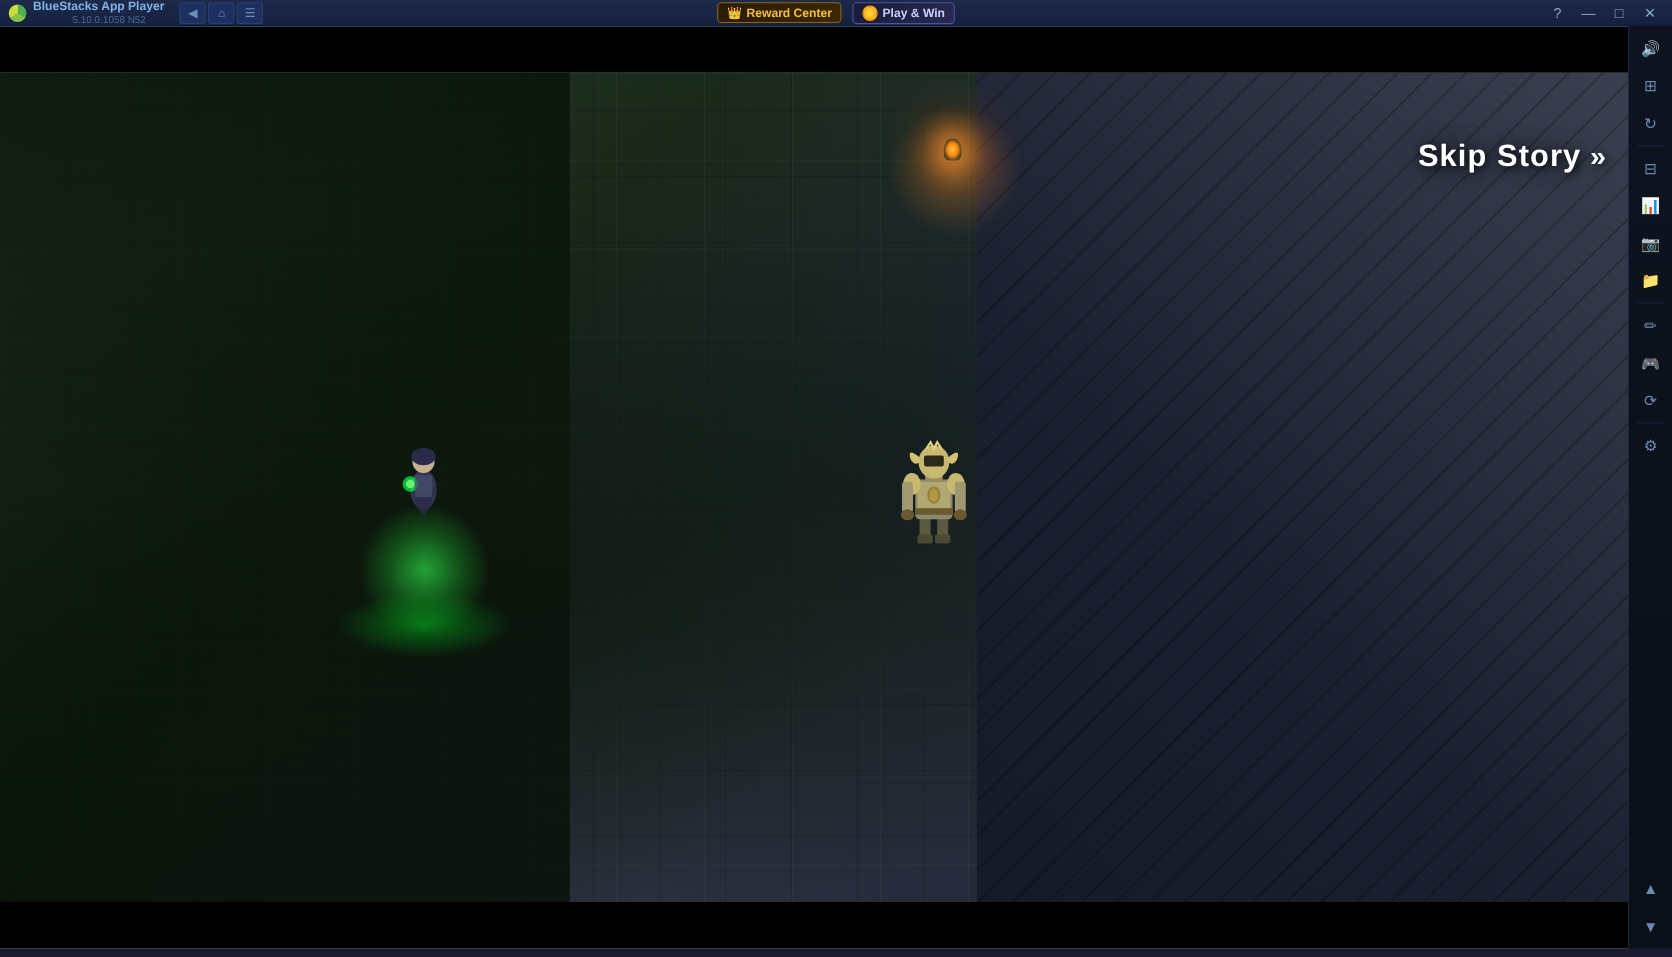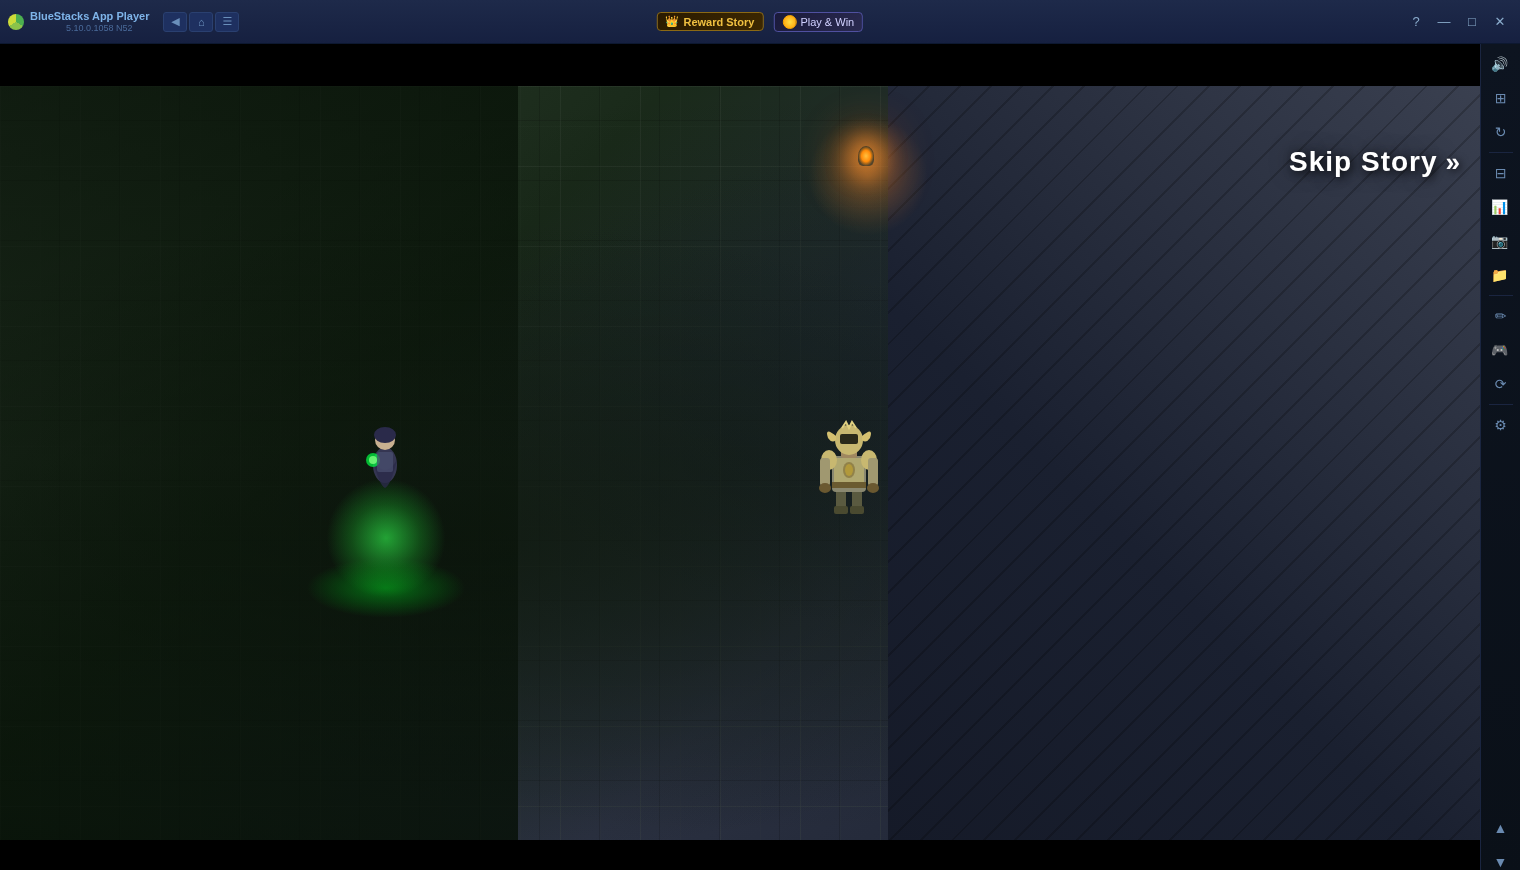--- a/index.html
+++ b/index.html
@@ -7,21 +7,21 @@
       width: 1520px;
       height: 870px;
       overflow: hidden;
       font-family: 'Segoe UI', Arial, sans-serif;
       background: #1a1a2e;
     }
 
     
     #titlebar {
       width: 100%;
-      height: 44px;
+      height: 24px;
       background: linear-gradient(180deg, #1e2a4a 0%, #162040 100%);
       display: flex;
       align-items: center;
       padding: 0 8px;
       position: relative;
       z-index: 100;
       border-bottom: 1px solid #0d1830;
     }
 
     #titlebar-left {
@@ -90,21 +90,21 @@
     #play-win-btn {
       display: flex;
       align-items: center;
       gap: 4px;
       background: linear-gradient(135deg, #1a1a3a, #2a2a50);
       border: 1px solid #5050a0;
       border-radius: 4px;
       padding: 2px 8px;
       color: #d0d0ff;
       font-size: 11px;
-      font-weight: 400;
+      font-weight: 700;
       cursor: pointer;
     }
 
     #titlebar-right {
       display: flex;
       align-items: center;
       gap: 4px;
       margin-left: auto;
     }
 
@@ -430,21 +430,21 @@
     <div id="nav-buttons">
       <div class="nav-btn">◀</div>
       <div class="nav-btn">⌂</div>
       <div class="nav-btn">☰</div>
     </div>
   </div>
 
   <div id="titlebar-center">
     <div id="reward-center-btn">
       <span>👑</span>
-      <span>Reward Story</span>
+      <span>Reward Center</span>
     </div>
     <div id="play-win-btn">
       <div class="coin-icon"></div>
       <span>Play &amp; Win</span>
     </div>
   </div>
 
   <div id="titlebar-right">
     <div class="window-btn">?</div>
     <div class="window-btn">—</div>

